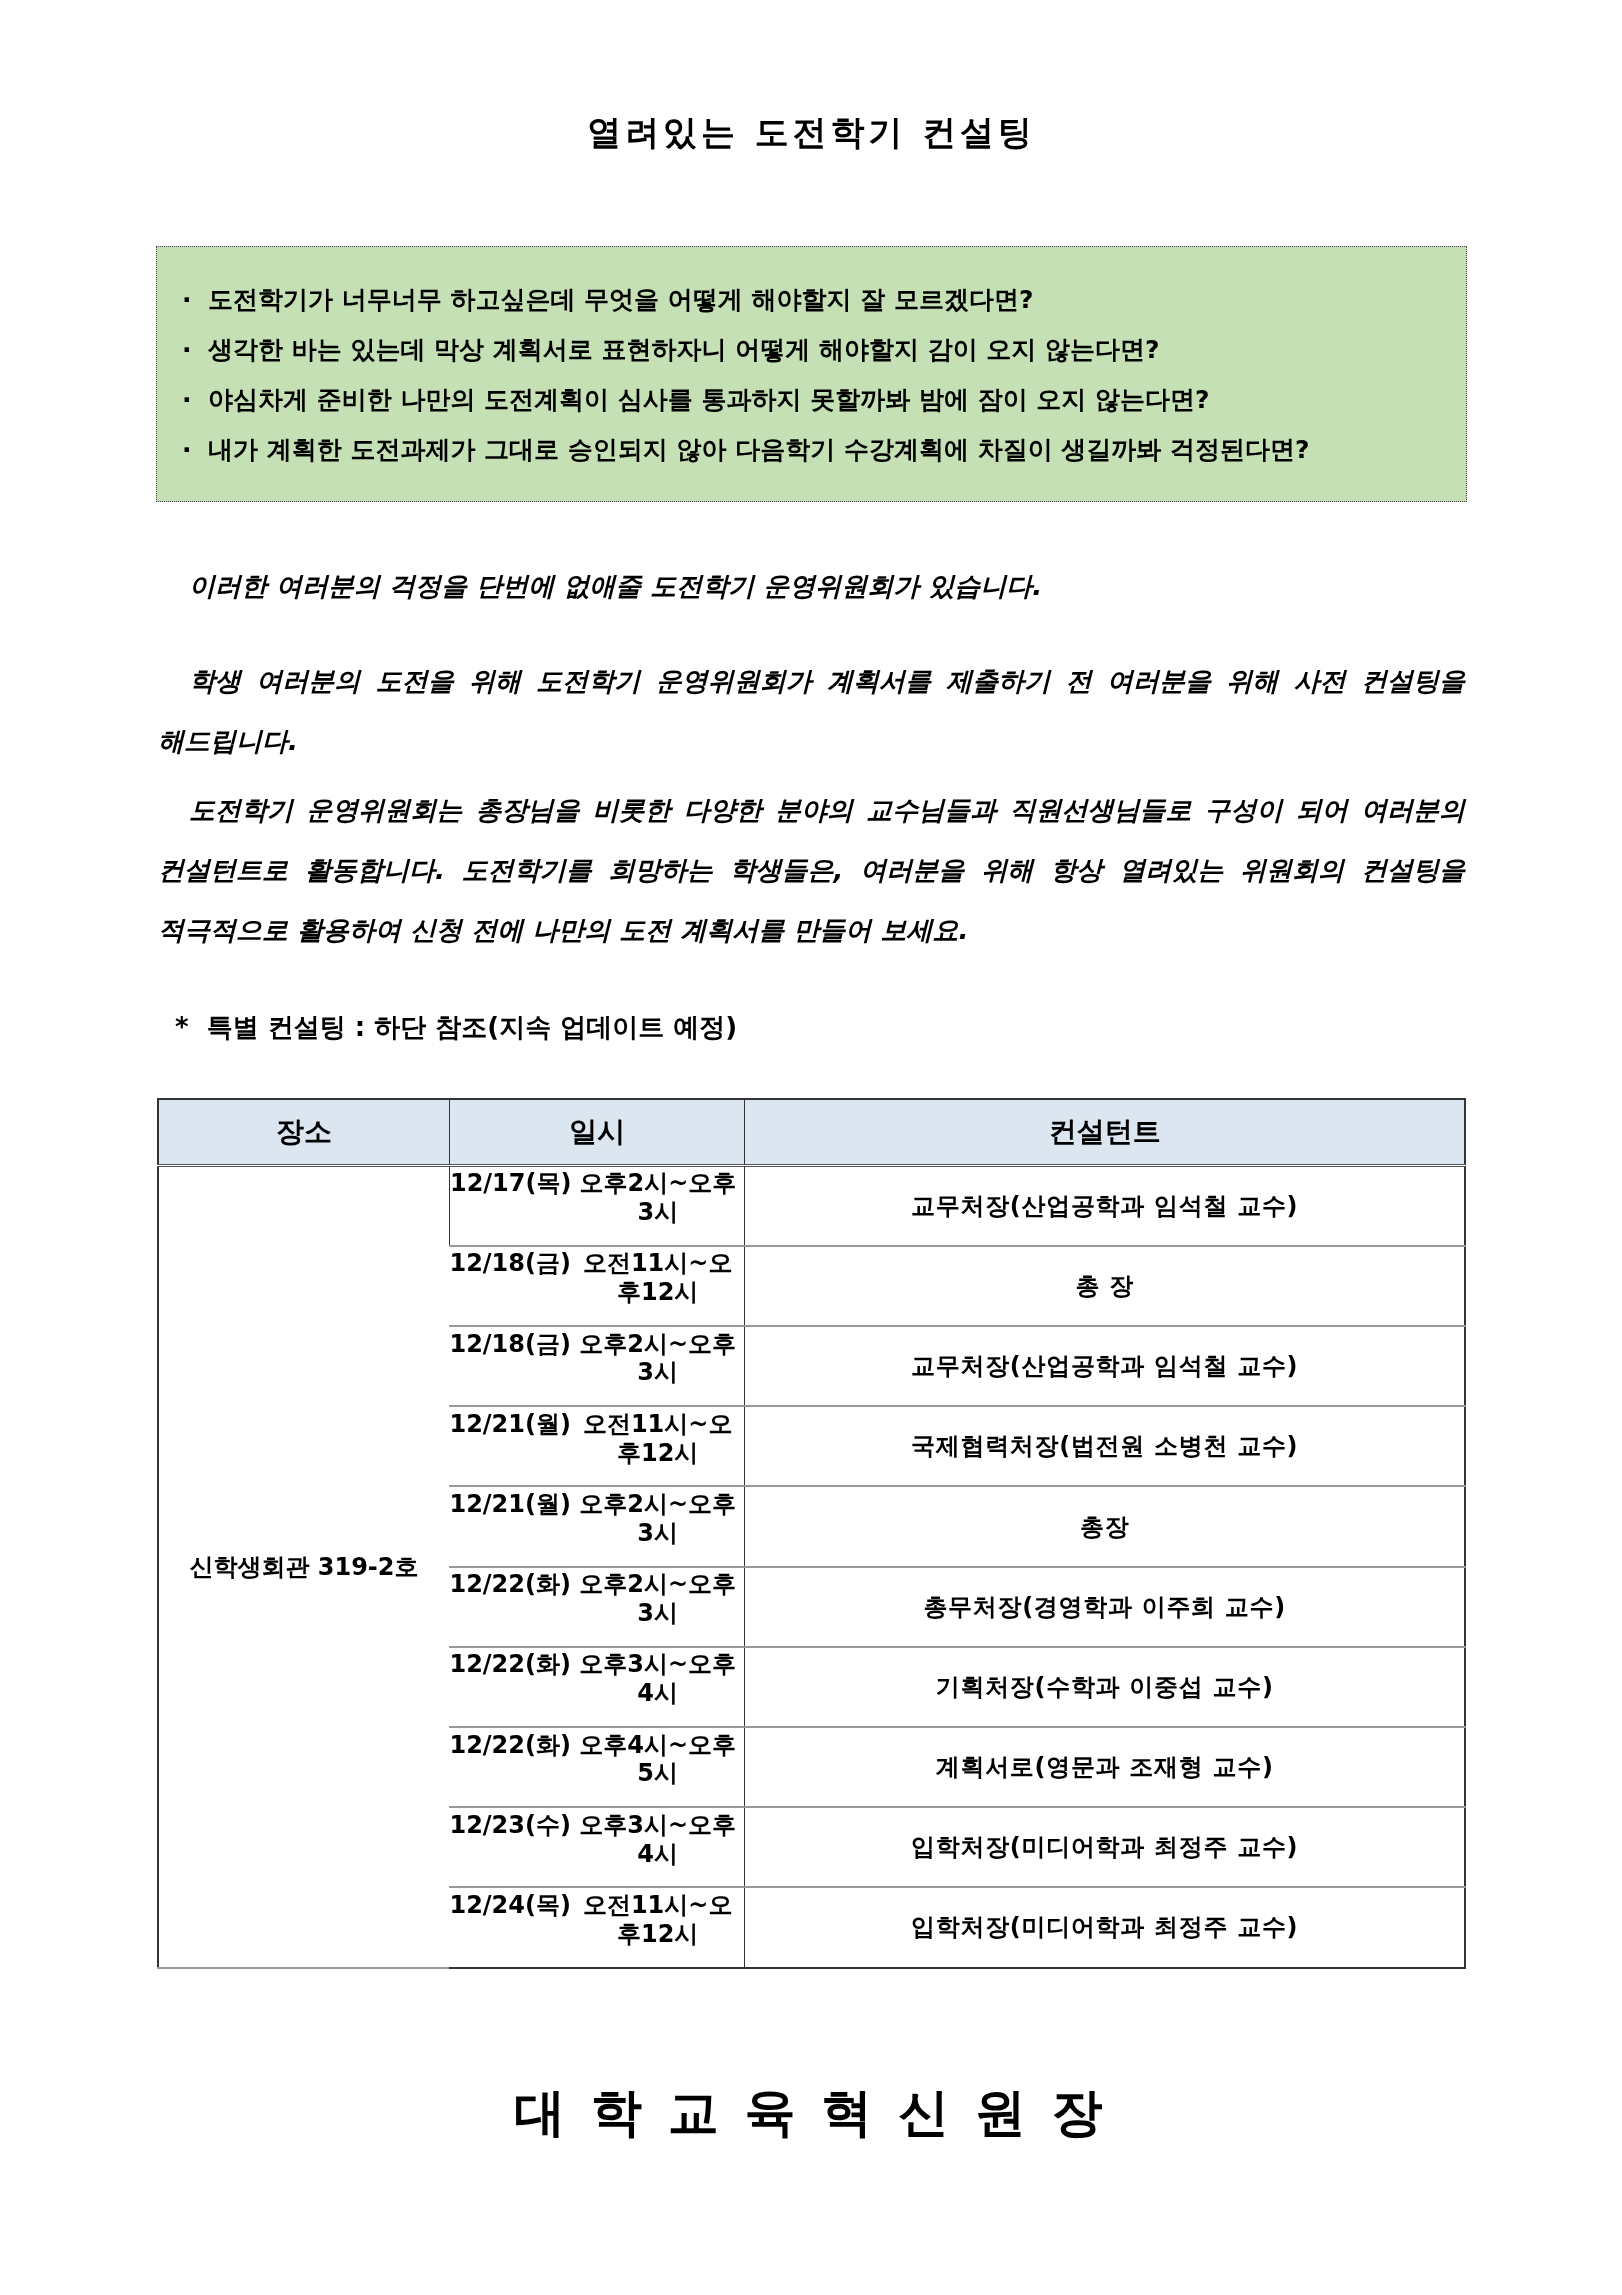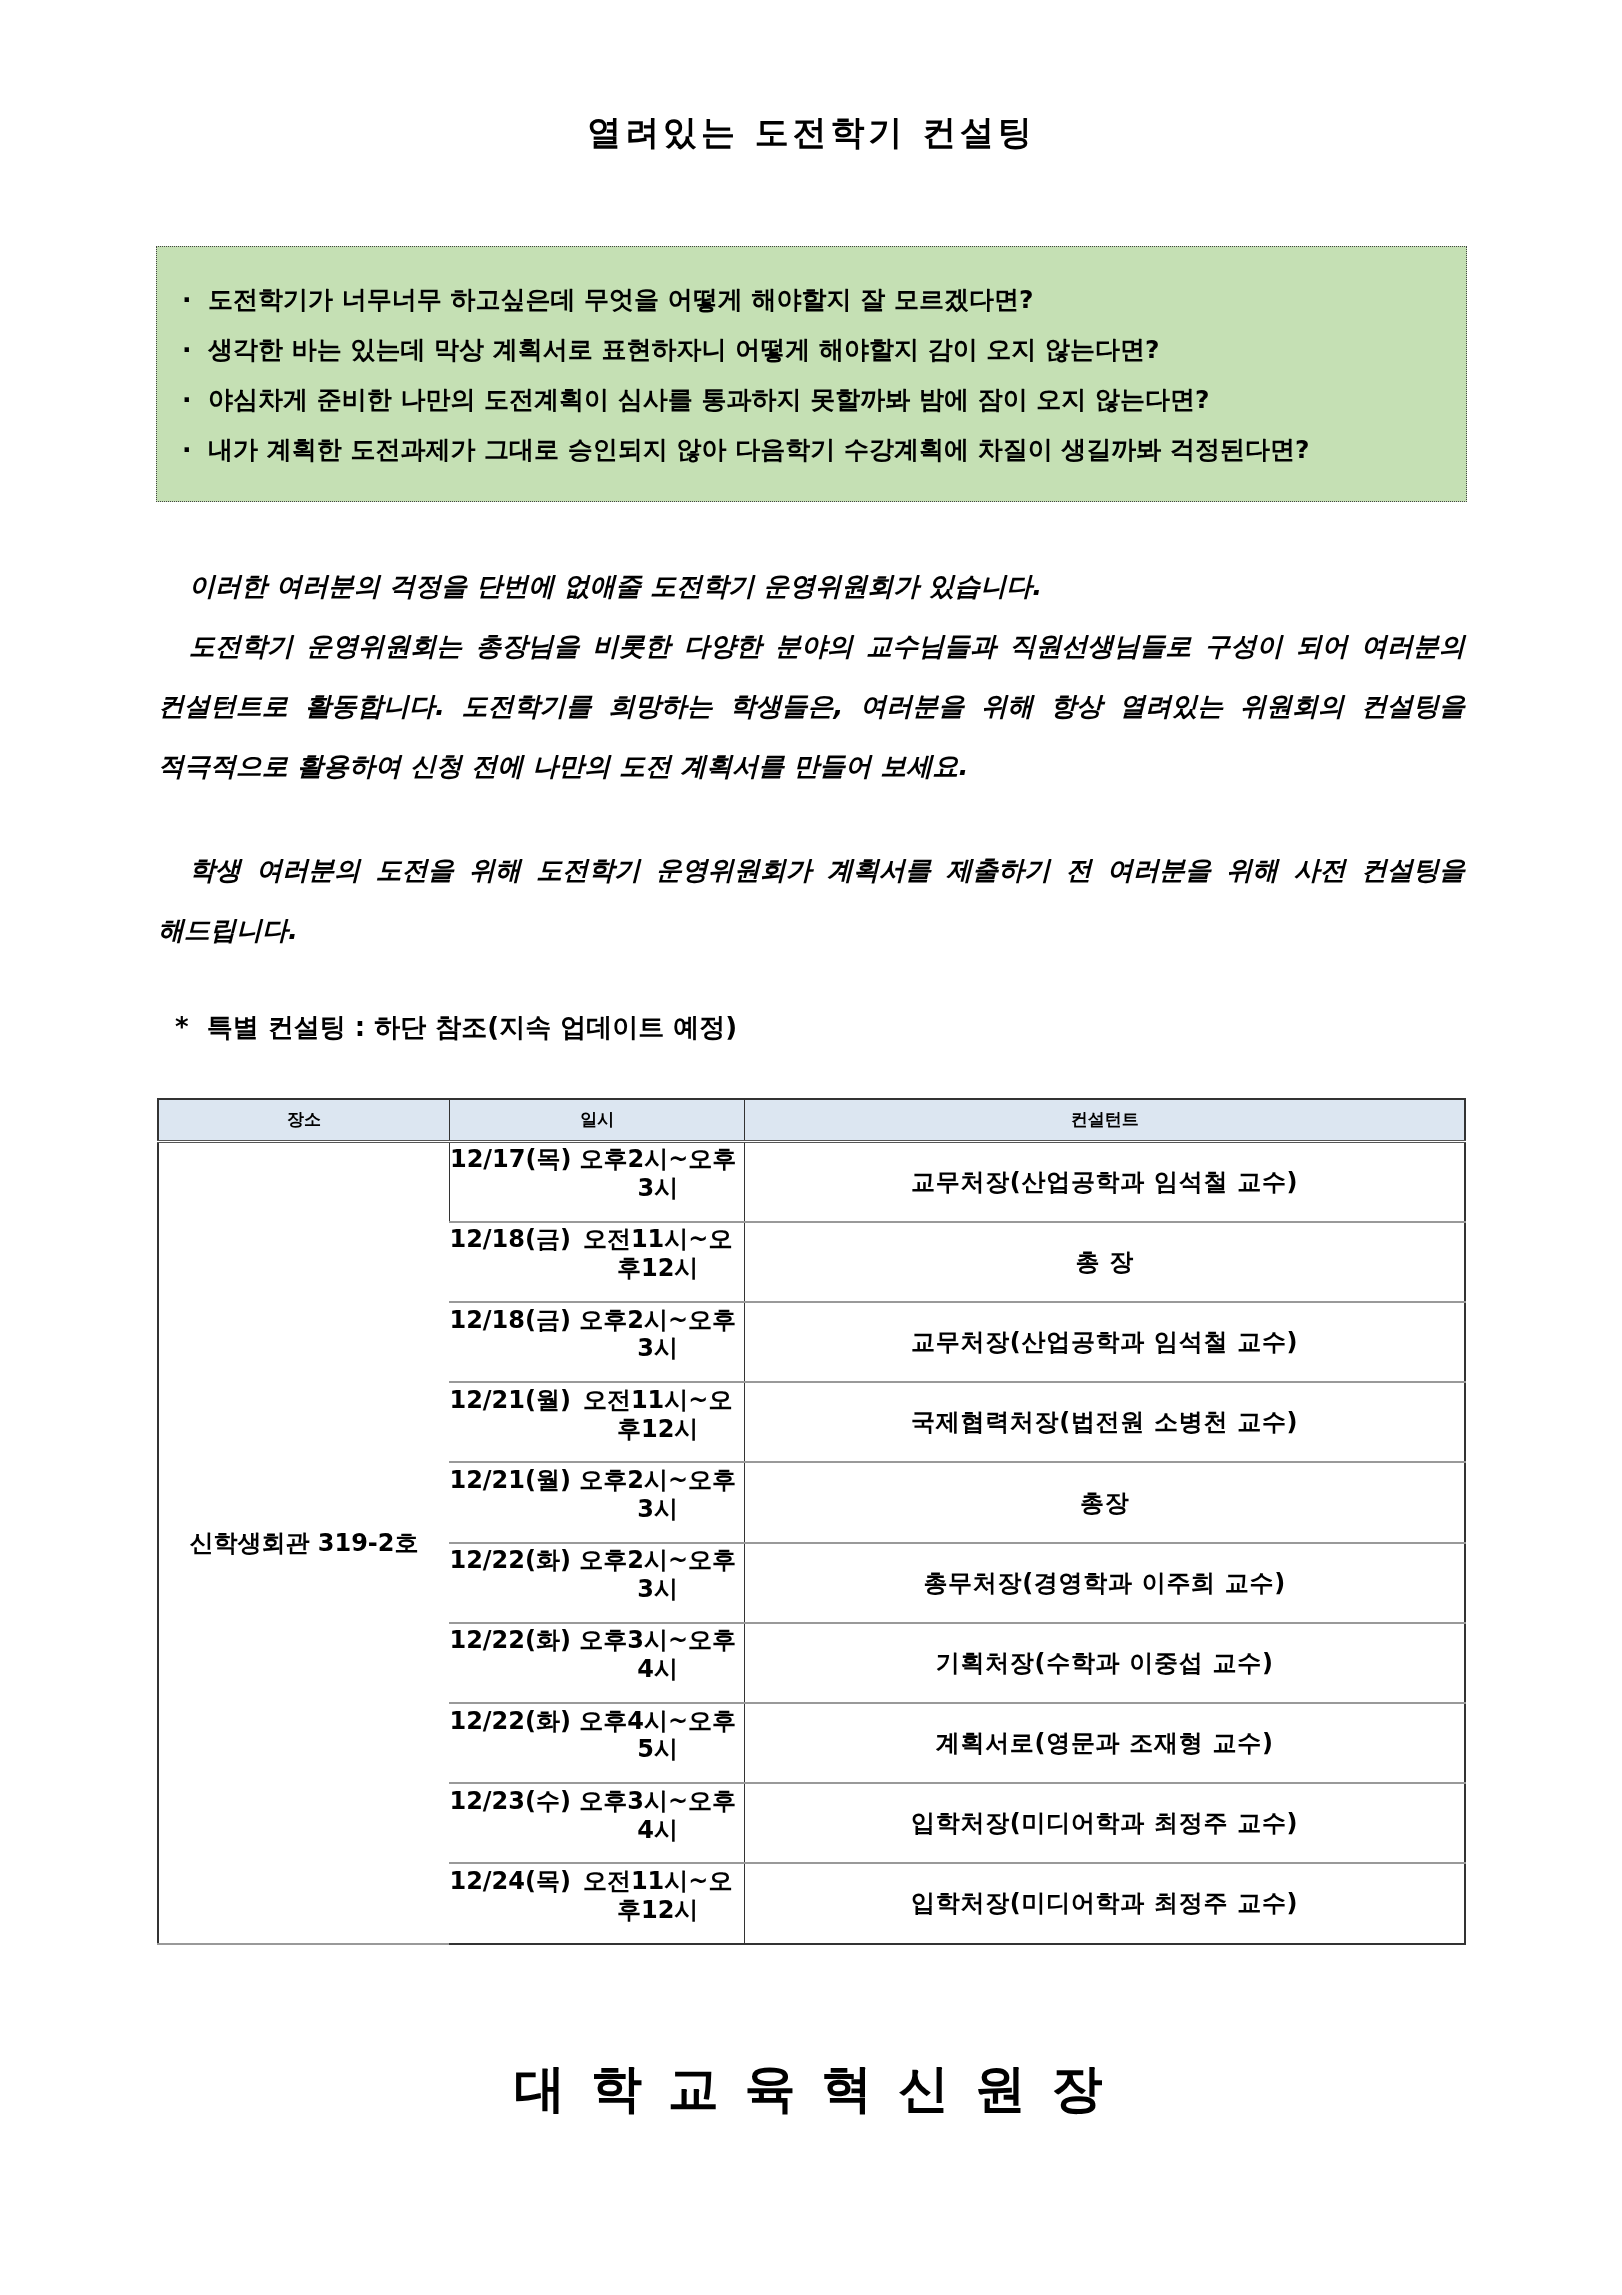--- a/index.html
+++ b/index.html
@@ -31,23 +31,23 @@
   .notes{margin:38px 158px 0 175px;font-size:26px;font-weight:700;line-height:59px;}
   .note-line{white-space:pre;}
   table.schedule{
     margin:41px auto 0 auto;width:1309px;border-collapse:collapse;
     border:2px solid #333;table-layout:fixed;
   }
   table.schedule col.c1{width:22.3%;}
   table.schedule col.c2{width:22.6%;}
   table.schedule col.c3{width:55.1%;}
   table.schedule th{
-    background:#dce6f1;font-size:17px;font-weight:700;height:38px;
+    background:#dce6f1;font-size:28px;font-weight:700;height:38px;
     border-left:1.3px solid #333;border-bottom:3.9px double #555;
-    padding:1px 0;
+    padding:13px 0;
   }
   table.schedule td{
     border-left:1.3px solid #333;border-bottom:2.6px solid #999;
     font-size:24px;font-weight:700;text-align:center;vertical-align:middle;
     height:78px;padding:0;
   }
   table.schedule th:first-child,table.schedule td:first-child{border-left:none;}
   table.schedule tr:last-child td{border-bottom:none;}
   td.loc{font-size:25.5px;}
   .dt{display:flex;justify-content:space-between;height:73px;padding:2.6px 0;}
@@ -78,22 +78,22 @@
       <span class="bullet">·</span>
       <span>야심차게 준비한 나만의 도전계획이 심사를 통과하지 못할까봐 밤에 잠이 오지 않는다면?</span>
     </div>
     <div class="green-item">
       <span class="bullet">·</span>
       <span>내가 계획한 도전과제가 그대로 승인되지 않아 다음학기 수강계획에 차질이 생길까봐 걱정된다면?</span>
     </div>
   </div>
 
   <p class="para para-first">이러한 여러분의 걱정을 단번에 없애줄 도전학기 운영위원회가 있습니다.</p>
+  <p class="para para-second">학생 여러분의 도전을 위해 도전학기 운영위원회가 계획서를 제출하기 전 여러분을 위해 사전 컨설팅을 해드립니다.</p>
   <p class="para para-third">도전학기 운영위원회는 총장님을 비롯한 다양한 분야의 교수님들과 직원선생님들로 구성이 되어 여러분의 컨설턴트로 활동합니다. 도전학기를 희망하는 학생들은, 여러분을 위해 항상 열려있는 위원회의 컨설팅을 적극적으로 활용하여 신청 전에 나만의 도전 계획서를 만들어 보세요.</p>
-  <p class="para para-second">학생 여러분의 도전을 위해 도전학기 운영위원회가 계획서를 제출하기 전 여러분을 위해 사전 컨설팅을 해드립니다.</p>
 
   <div class="notes">
     <div class="note-line">*  특별 컨설팅 : 하단 참조(지속 업데이트 예정)</div>
   </div>
 
   <table class="schedule">
     <colgroup>
         <col class="c1">
         <col class="c2">
         <col class="c3">

